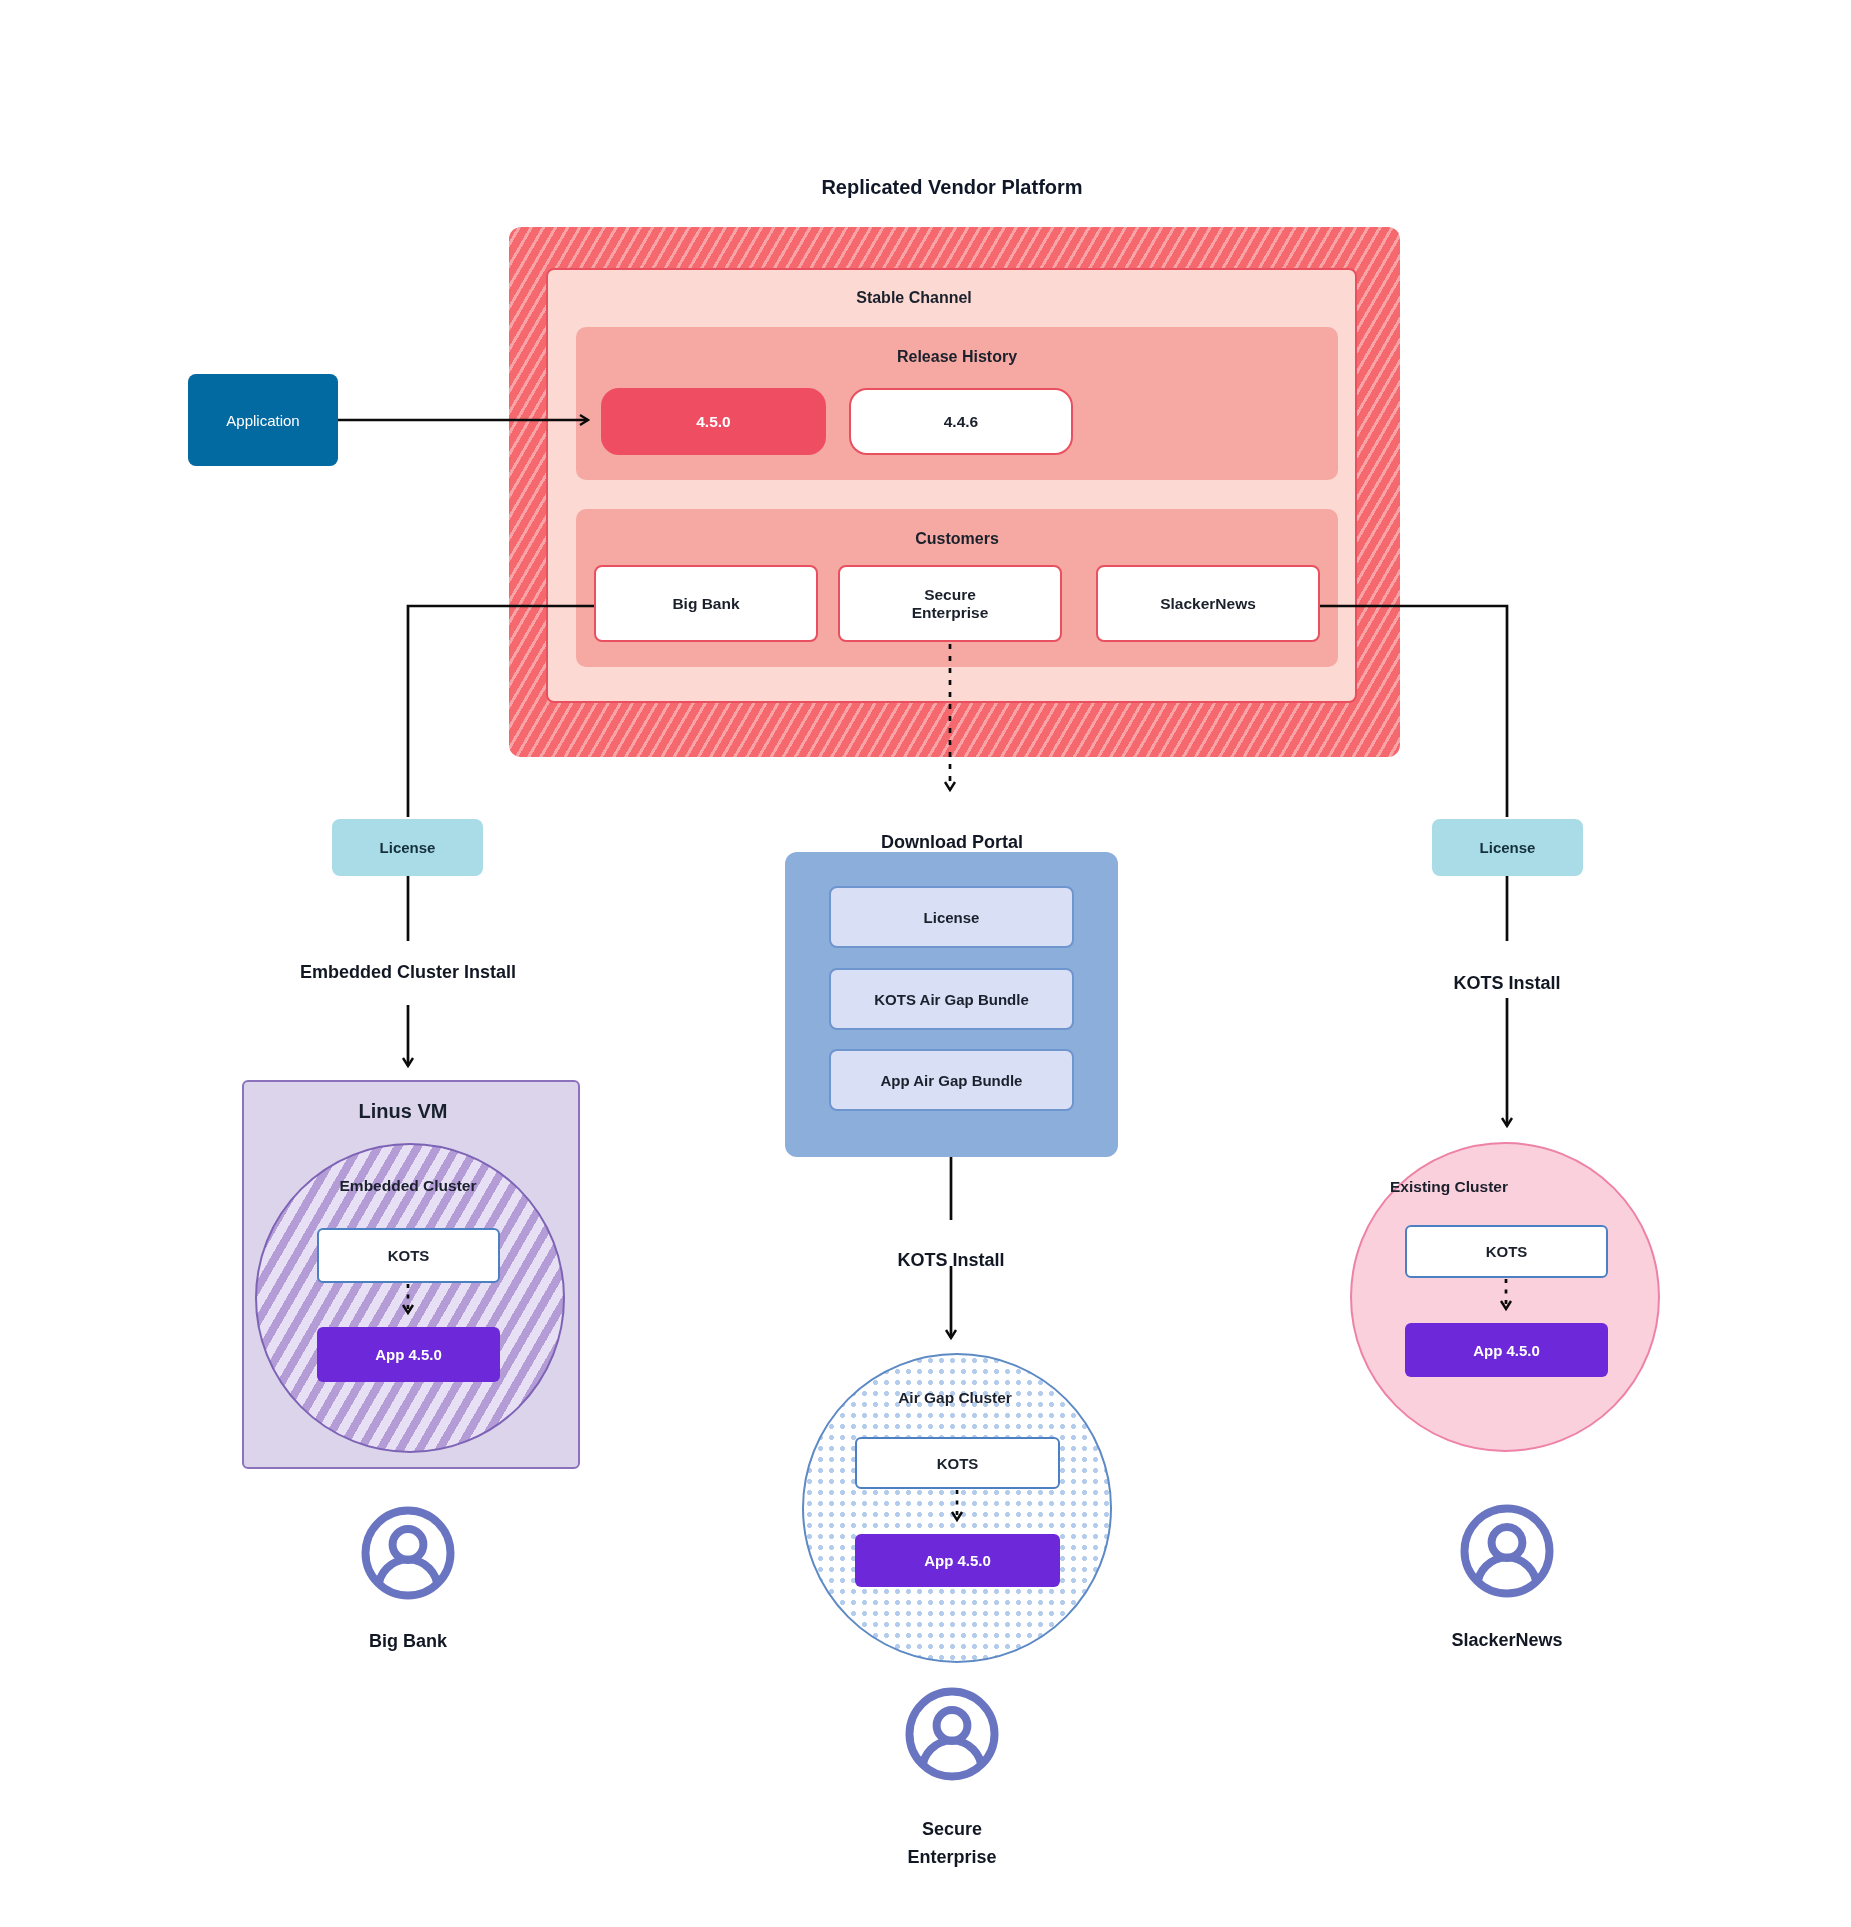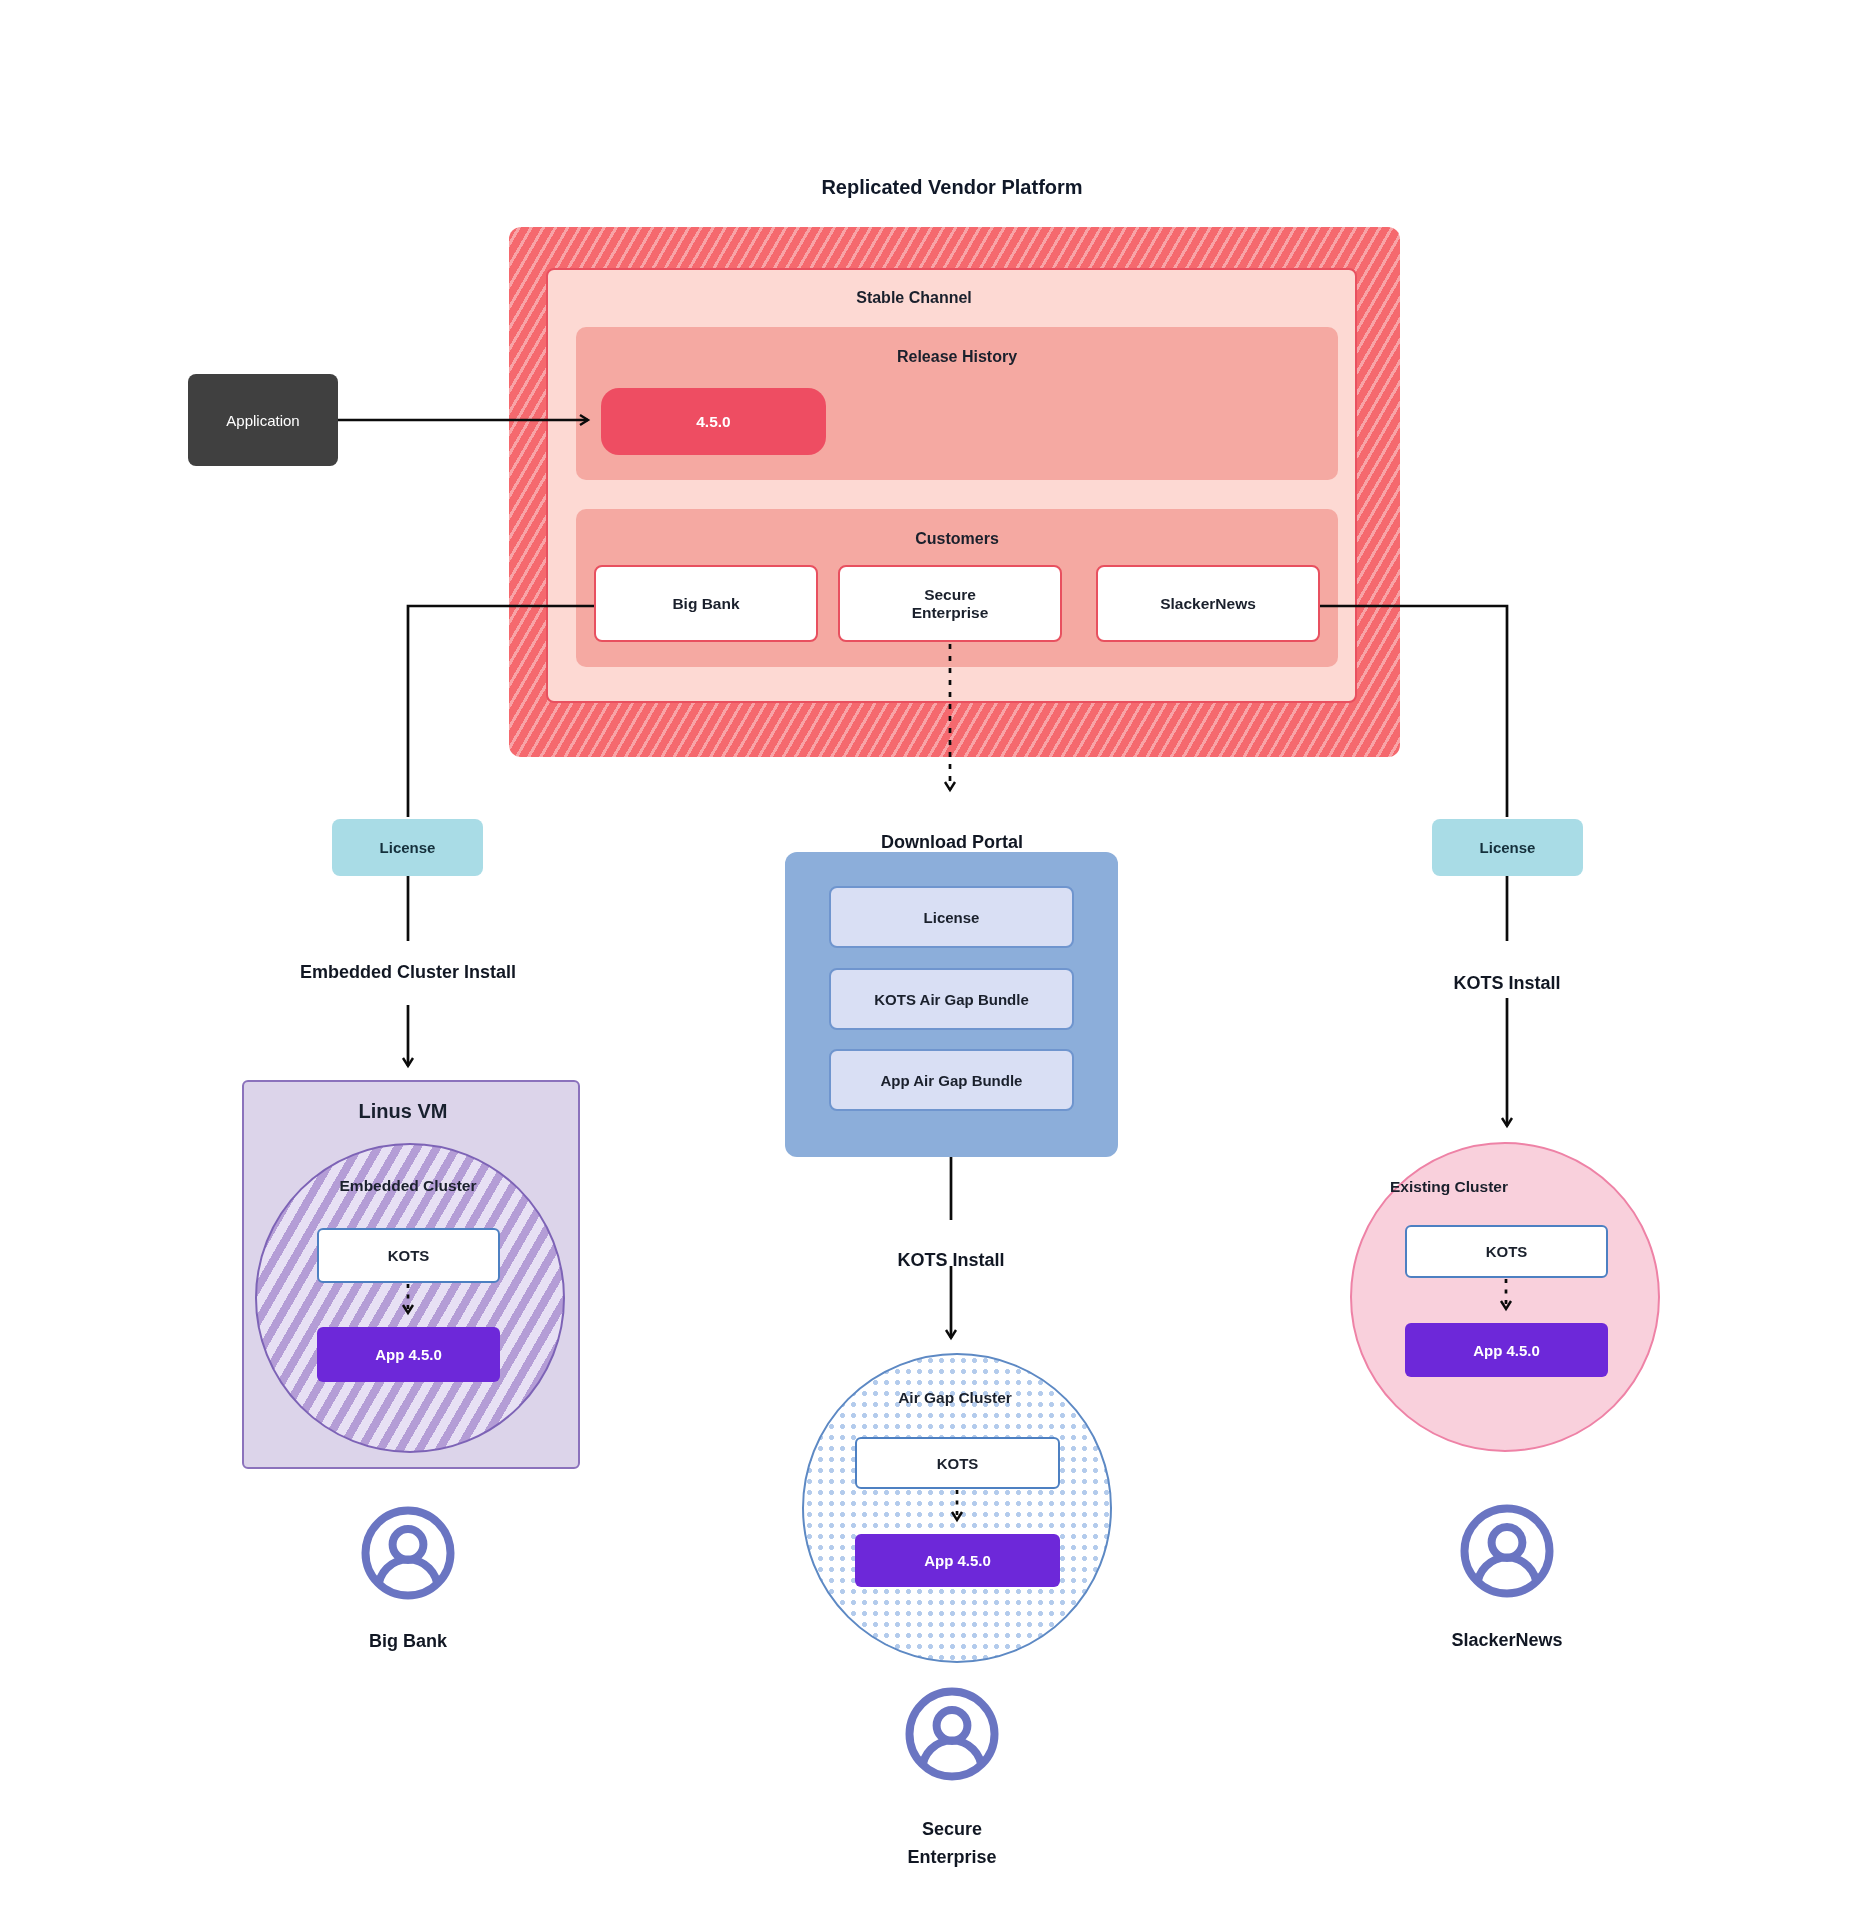--- a/index.html
+++ b/index.html
@@ -32,21 +32,21 @@
   .chip{font-size:15.5px;font-weight:600;border-radius:18px;}
   .rel-450{left:601px;top:388px;width:225px;height:67px;background:#ee4d62;color:#ffffff;}
   .rel-446{left:849px;top:388px;width:220px;height:63px;background:#ffffff;border:2px solid #e8505f;color:#1a202c;}
 
   .cust-box{top:565px;width:220px;height:73px;background:#ffffff;border:2px solid #e8505f;border-radius:8px;font-size:15.5px;font-weight:600;color:#1a202c;}
   .cust-1{left:594px;}
   .cust-2{left:838px;}
   .cust-3{left:1096px;}
   .wrap-narrow{display:inline-block;max-width:120px;}
 
-  .application-box{left:188px;top:374px;width:150px;height:92px;background:#404040;border-radius:8px;color:#ffffff;font-size:15px;font-weight:500;}
+  .application-box{left:188px;top:374px;width:150px;height:92px;background:#0369a1;border-radius:8px;color:#ffffff;font-size:15px;font-weight:500;}
 
   .license-chip{top:819px;width:151px;height:57px;background:#a9dce6;border-radius:8px;font-size:15px;font-weight:600;color:#15303c;}
   .license-left{left:332px;}
   .license-right{left:1432px;}
 
   .flow-label{font-size:18px;font-weight:600;color:#111723;line-height:26px;margin-top:15px;}
   .install-left{left:298px;top:944px;width:220px;}
   .portal-title{left:802px;top:814px;width:300px;}
   .install-right{left:1357px;top:955px;width:300px;}
   .install-mid{left:801px;top:1232px;width:300px;}
@@ -105,20 +105,21 @@
   <div class="abs diagram-title center-text">Replicated Vendor Platform</div>
 
   <div class="abs outer-hatch"></div>
 
   <div class="abs stable-box"></div>
   <div class="abs stable-label section-label center-text">Stable Channel</div>
 
   <div class="abs salmon-box release-box"></div>
   <div class="abs release-label section-label center-text">Release History</div>
   <div class="abs chip rel-450 center-text">4.5.0</div>
+  <div class="abs chip rel-446 center-text">4.4.6</div>
 
   <div class="abs salmon-box customers-box"></div>
   <div class="abs customers-label section-label center-text">Customers</div>
   <div class="abs cust-box cust-1 center-text">
     <span class="wrap-narrow">Big Bank</span>
   </div>
   <div class="abs cust-box cust-2 center-text">
     <span class="wrap-narrow">Secure Enterprise</span>
   </div>
   <div class="abs cust-box cust-3 center-text">

